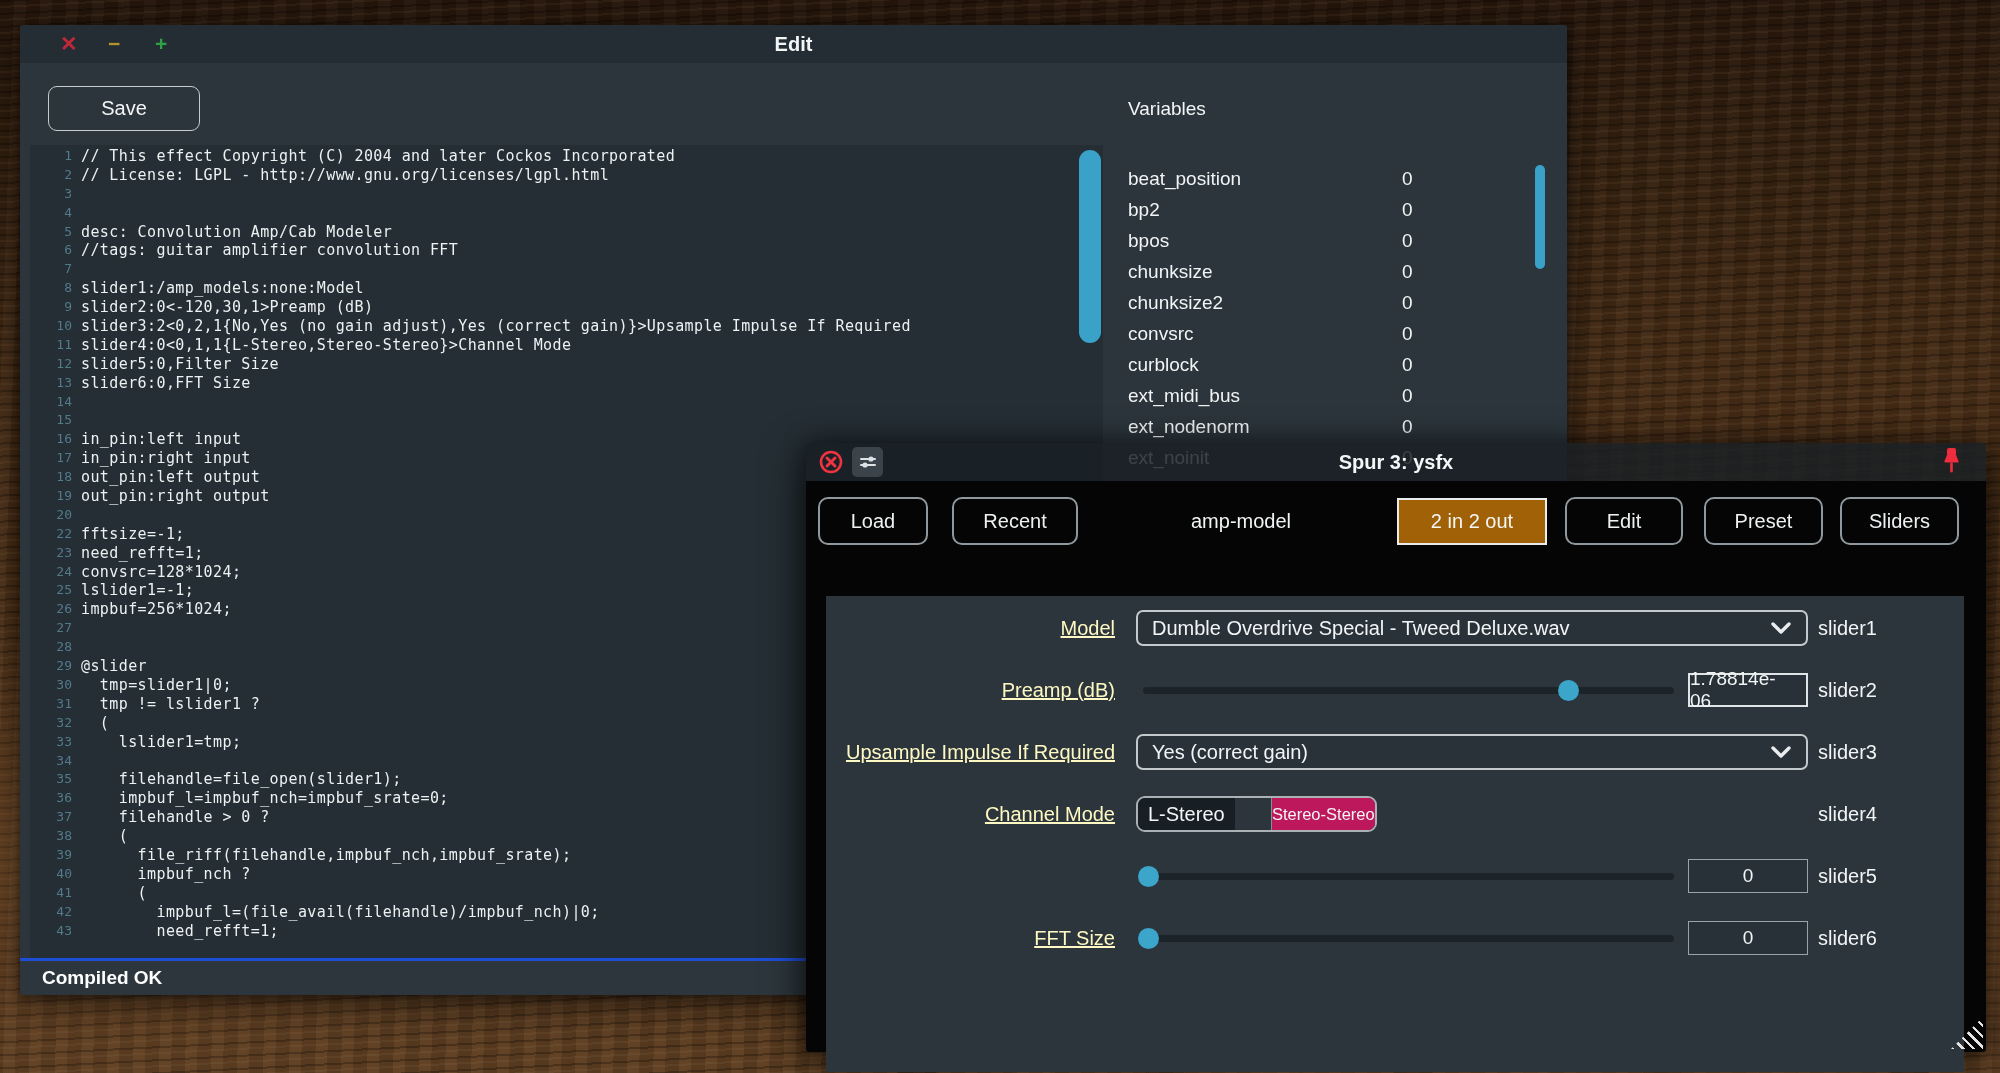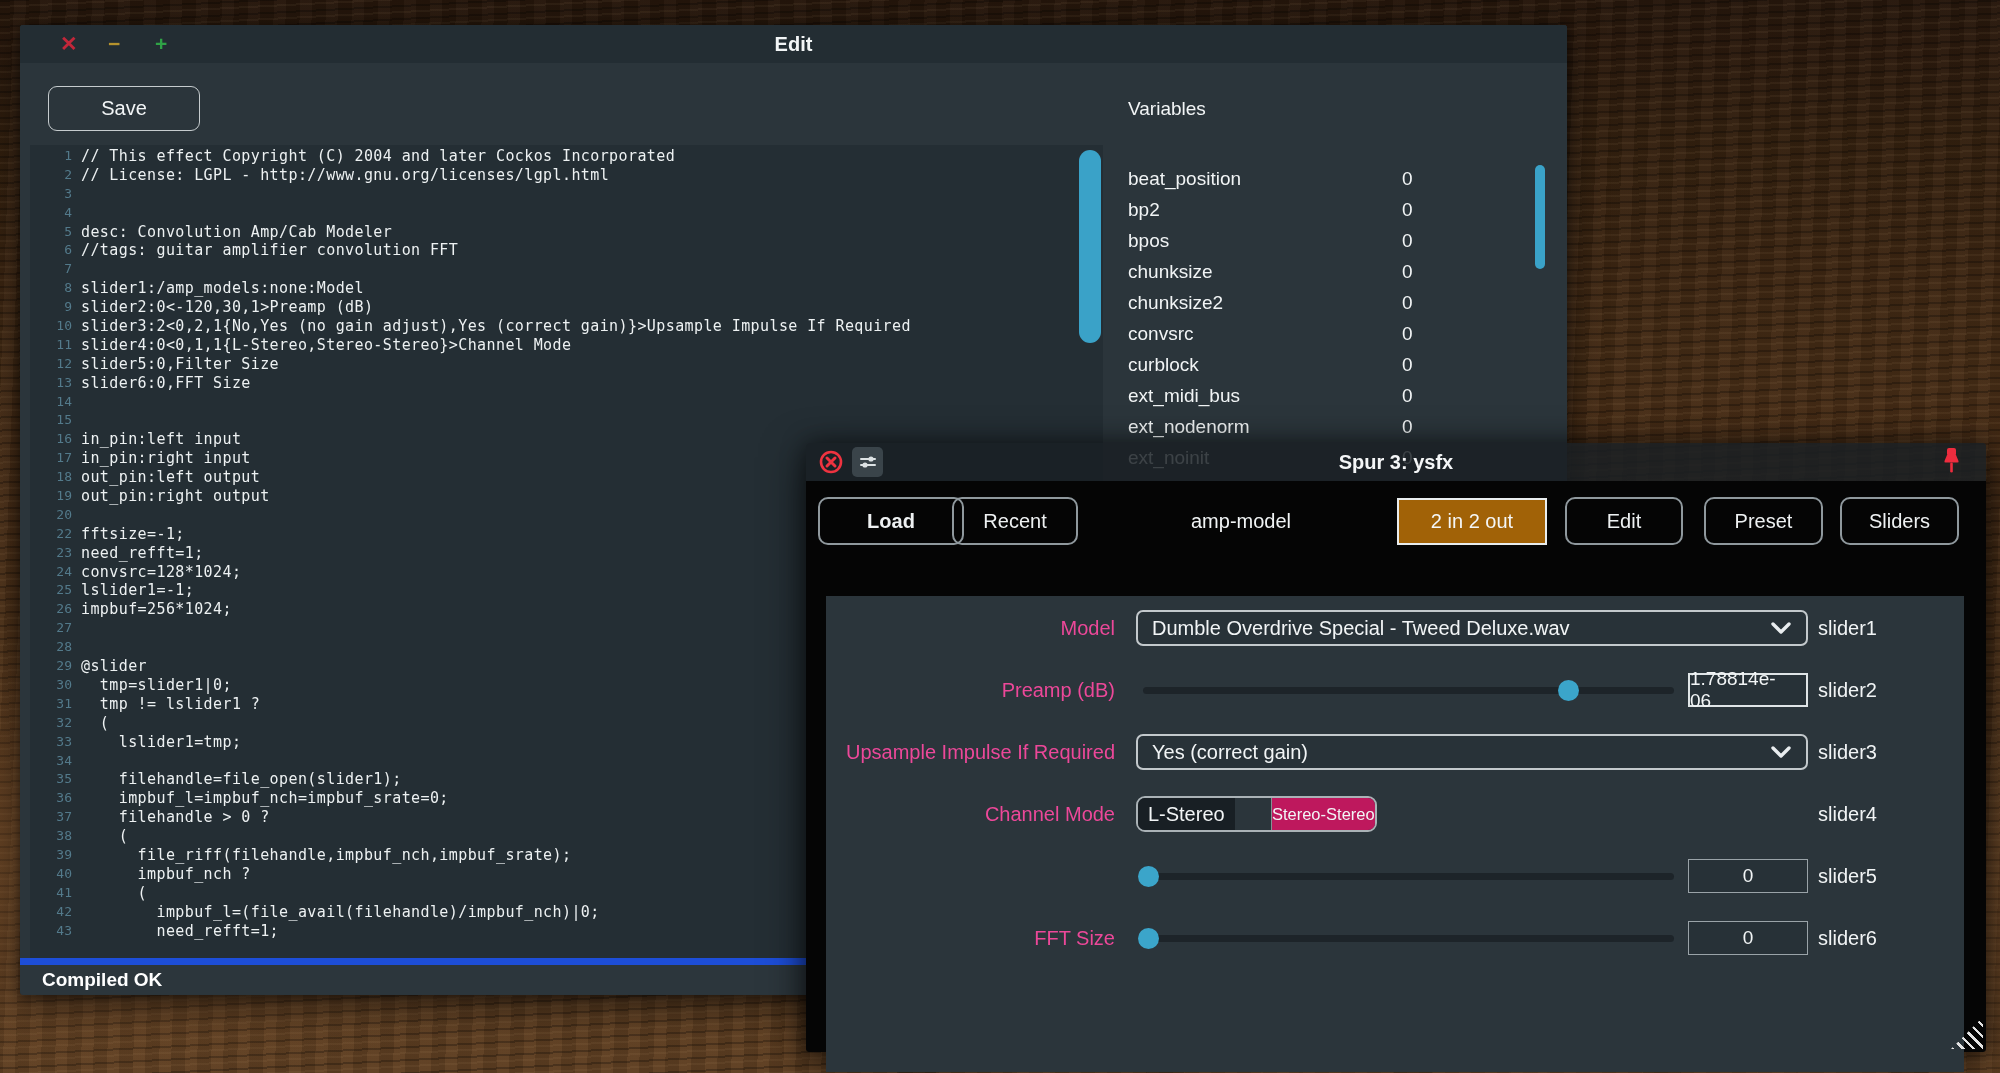--- a/index.html
+++ b/index.html
@@ -34,51 +34,51 @@
   .lnum{flex:none;width:42px;text-align:right;padding-right:9px;color:#537a8b;font-size:13px;}
   .ltext{color:#edf1f2;font-size:15px;letter-spacing:0.4px;}
   .code-scrollbar{position:absolute;left:1059px;top:125px;width:22px;height:193px;background:#3aa2c8;border-radius:11px;}
 
   .var-list{position:absolute;left:1108px;top:138px;width:440px;}
   .vrow{height:31px;display:flex;align-items:center;color:#f1f4f5;font-size:19px;}
   .vname{flex:none;width:274px;}
   .vval{flex:none;}
   .var-scrollbar{position:absolute;left:1515px;top:140px;width:10px;height:104px;background:#3aa2c8;border-radius:5px;}
 
-  .statusbar{position:absolute;left:0;top:933px;right:0;height:36px;background:#2c363c;border-top:7px solid #1d4ed8;
+  .statusbar{position:absolute;left:0;top:933px;right:0;height:36px;background:#2c363c;border-top:3px solid #1d4ed8;
     color:#ffffff;font-size:19px;font-weight:700;display:flex;align-items:center;padding-left:22px;
     box-sizing:border-box;border-radius:0 0 3px 3px;}
 
   
   .plugin-window{position:absolute;left:806px;top:443px;width:1180px;height:609px;z-index:2;
     box-shadow:0 14px 44px rgba(0,0,0,0.60),0 0 24px rgba(0,0,0,0.45);border-radius:3px;}
   .pw-titlebar{position:absolute;left:0;top:0;right:0;height:38px;background:rgba(25,31,36,0.84);border-radius:3px 3px 0 0;}
   .pw-close{position:absolute;left:13px;top:7px;width:24px;height:24px;}
   .pw-sliders-btn{position:absolute;left:46px;top:4px;width:31px;height:30px;background:#3a444a;border-radius:5px;
     display:flex;align-items:center;justify-content:center;}
   .pw-title{position:absolute;left:0;right:0;top:0;height:38px;line-height:38px;text-align:center;
     color:#f4f6f7;font-size:20px;font-weight:700;pointer-events:none;}
   .pw-pin{position:absolute;right:26px;top:5px;width:17px;height:29px;}
 
   .pw-body{position:absolute;left:0;top:38px;right:0;bottom:0;background:#050505;border-radius:0 0 3px 3px;}
   .pbtn{position:absolute;top:16px;height:48px;border-radius:10px;border:2px solid #8f989d;background:transparent;
     color:#eef1f2;font-size:20px;font-family:inherit;box-sizing:border-box;}
-  .pbtn.load{left:12px;width:146px;font-weight:bold;}
+  .pbtn.load{left:12px;width:110px;}
   .pbtn.recent{left:146px;width:126px;}
   .plugin-name{position:absolute;left:350px;top:16px;width:170px;height:48px;line-height:48px;text-align:center;
     color:#f1f4f5;font-size:20px;}
   .io-box{position:absolute;left:591px;top:17px;width:150px;height:47px;border:2px solid #e9edee;background:#a16207;
     color:#f4f6f7;font-size:20px;display:flex;align-items:center;justify-content:center;box-sizing:border-box;}
   .pbtn.edit{left:759px;width:118px;}
   .pbtn.preset{left:898px;width:119px;}
   .pbtn.sliders{left:1034px;width:119px;}
 
   .pw-panel{position:absolute;left:20px;top:115px;width:1138px;height:476px;background:#2b353b;}
   .prow{position:absolute;left:0;width:100%;height:36px;}
-  .prow .rlabel{position:absolute;left:0;width:289px;text-align:right;line-height:36px;color:#ec4899;font-size:20px;white-space:nowrap;}
+  .prow .rlabel{position:absolute;left:0;width:289px;text-align:right;line-height:36px;color:#fef9c3;font-size:20px;white-space:nowrap;text-decoration:underline;}
   .slabel{position:absolute;left:992px;line-height:36px;color:#f1f4f5;font-size:20px;}
   .dropdown{position:absolute;left:310px;width:672px;height:36px;border:2px solid #c3c9cc;border-radius:7px;
     background:#283238;color:#f2f5f6;font-size:20px;display:flex;align-items:center;padding:0 14px;box-sizing:border-box;}
   .dd-value{flex:1;white-space:nowrap;overflow:hidden;}
   .dd-chevron{flex:none;margin-left:8px;display:flex;}
   .track{position:absolute;left:317px;top:15px;width:531px;height:7px;background:#1d2429;border-radius:3.5px;}
   .thumb{position:absolute;top:-7px;left:0;width:21px;height:21px;margin-left:-10px;border-radius:50%;background:#3ba5ca;}
   .vbox{position:absolute;left:862px;top:1px;width:120px;height:34px;box-sizing:border-box;border:1px solid #9aa3a8;
     background:#273137;color:#f2f5f6;font-size:19px;display:flex;align-items:center;justify-content:center;}
   .vbox.focused{border:2px solid #dfe4e6;justify-content:flex-end;padding-right:16px;}

